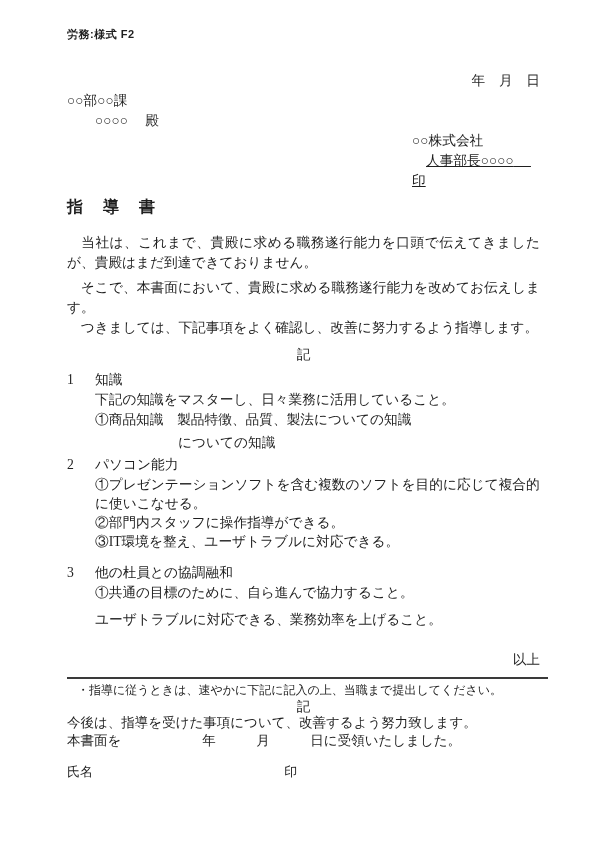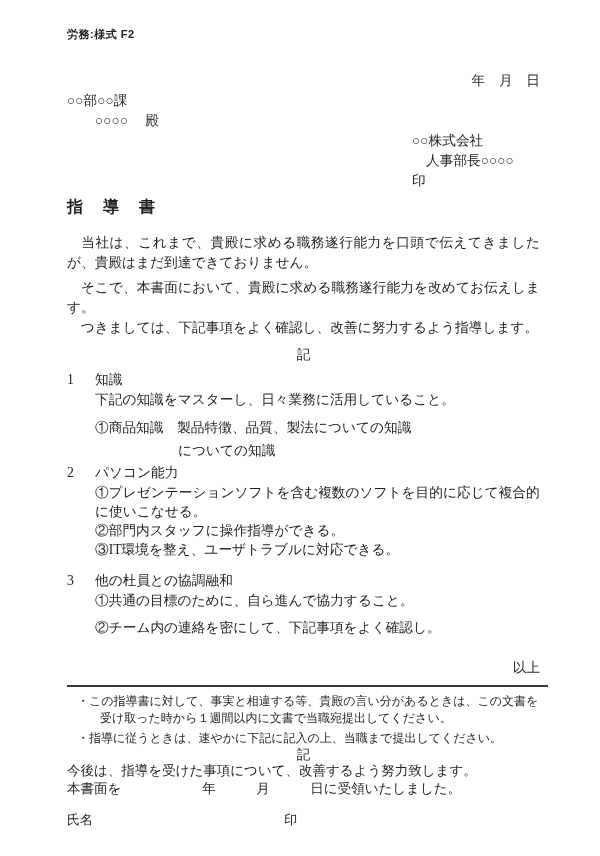--- a/index.html
+++ b/index.html
@@ -21,39 +21,39 @@
     font-family: "Liberation Sans", "DejaVu Sans", sans-serif;
     font-weight: bold;
     font-size: 11px;
     line-height: 15px;
     letter-spacing: 0.5px;
   }
   .date-line { margin-top: 29px; text-align: right; }
   .addr1 { }
   .addr2 { padding-left: 28px; }
   .sender { margin-left: 345px; }
-  .sender .signer { text-indent: 14px; }
+  .sender .signer { text-indent: 14px; text-decoration: underline; }
   .title {
     margin: 6px 0 0 0;
     font-size: 16px;
     font-weight: bold;
     line-height: 20px;
     letter-spacing: 2px;
   }
   .para { margin: 0; text-align: justify; }
   .para.first { margin-top: 16px; }
   .para.mid { margin-top: 5px; }
   .ki { margin-top: 7px; text-align: center; }
   .sec-head { margin-top: 5px; }
   .sec-head.s2 { margin-top: 2px; }
   .sec-head.s3 { margin-top: 12px; }
   .sec-num { display: inline-block; width: 28px; }
   .sec-line { margin-left: 28px; }
   .sec-line.cont { margin-left: 111px; }
-  .g8 { margin-top: 8px; }
+  .g8 { margin-top: 0; }
   .g7 { margin-top: 7px; }
   .g3 { margin-top: 3px; }
   .lh19 { line-height: 19px; }
   .closing { margin-top: 20px; text-align: right; }
   .rule {
     margin-top: 7px;
     margin-right: -8px;
     border: 0;
     border-top: 2px solid #3a3a3a;
     height: 0;
@@ -109,27 +109,26 @@
     <span class="sec-num">2</span><span>パソコン能力</span>
   </div>
   <div class="sec-line lh19">①プレゼンテーションソフトを含む複数のソフトを目的に応じて複合的に使いこなせる。</div>
   <div class="sec-line lh19">②部門内スタッフに操作指導ができる。</div>
   <div class="sec-line lh19">③IT環境を整え、ユーザトラブルに対応できる。</div>
 
   <div class="sec-head s3">
     <span class="sec-num">3</span><span>他の杜員との協調融和</span>
   </div>
   <div class="sec-line">①共通の目標のために、自ら進んで協力すること。</div>
-  <div class="sec-line g7">②チーム内の連絡を密にして、下記事項をよく確認し。</div>
+  <div class="sec-line g7">ユーザトラブルに対応できる、業務効率を上げること。</div>
 
   <div class="closing">以上</div>
 
   <div class="rule"></div>
 
-  <div class="note n1">・この指導書に対して、事実と相違する等、貴殿の言い分があるときは、この文書を受け取った時から１週間以内に文書で当職宛提出してください。</div>
   <div class="note n2">・指導に従うときは、速やかに下記に記入の上、当職まで提出してください。</div>
 
   <div class="ki2">記</div>
   <div class="receipt">今後は、指導を受けた事項について、改善するよう努力致します。</div>
   <div class="receipt">本書面を　　　　　　年　　　月　　　日に受領いたしました。</div>
 
   <div class="name-line">
     <span>氏名</span>
     <span class="seal">印</span>
   </div>

